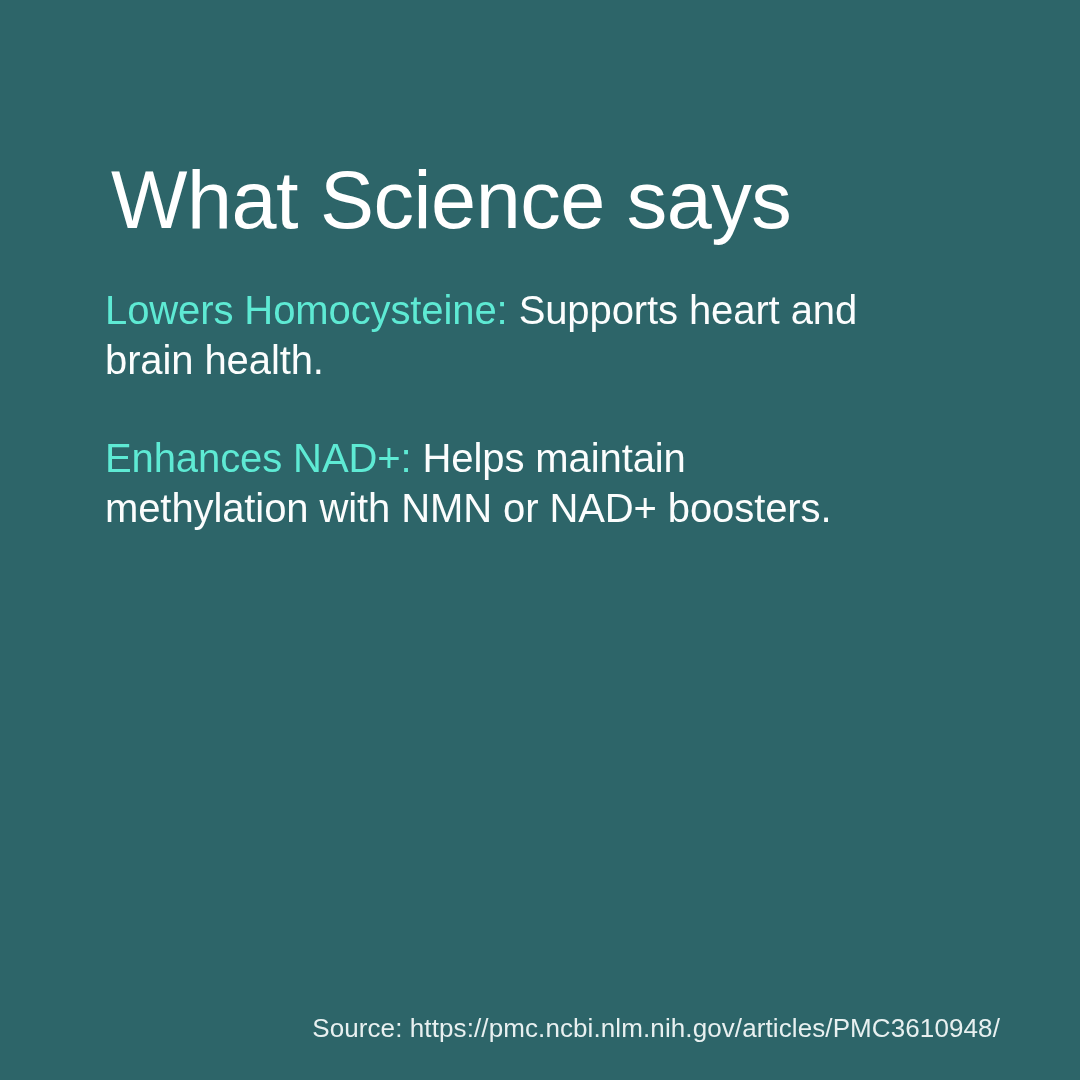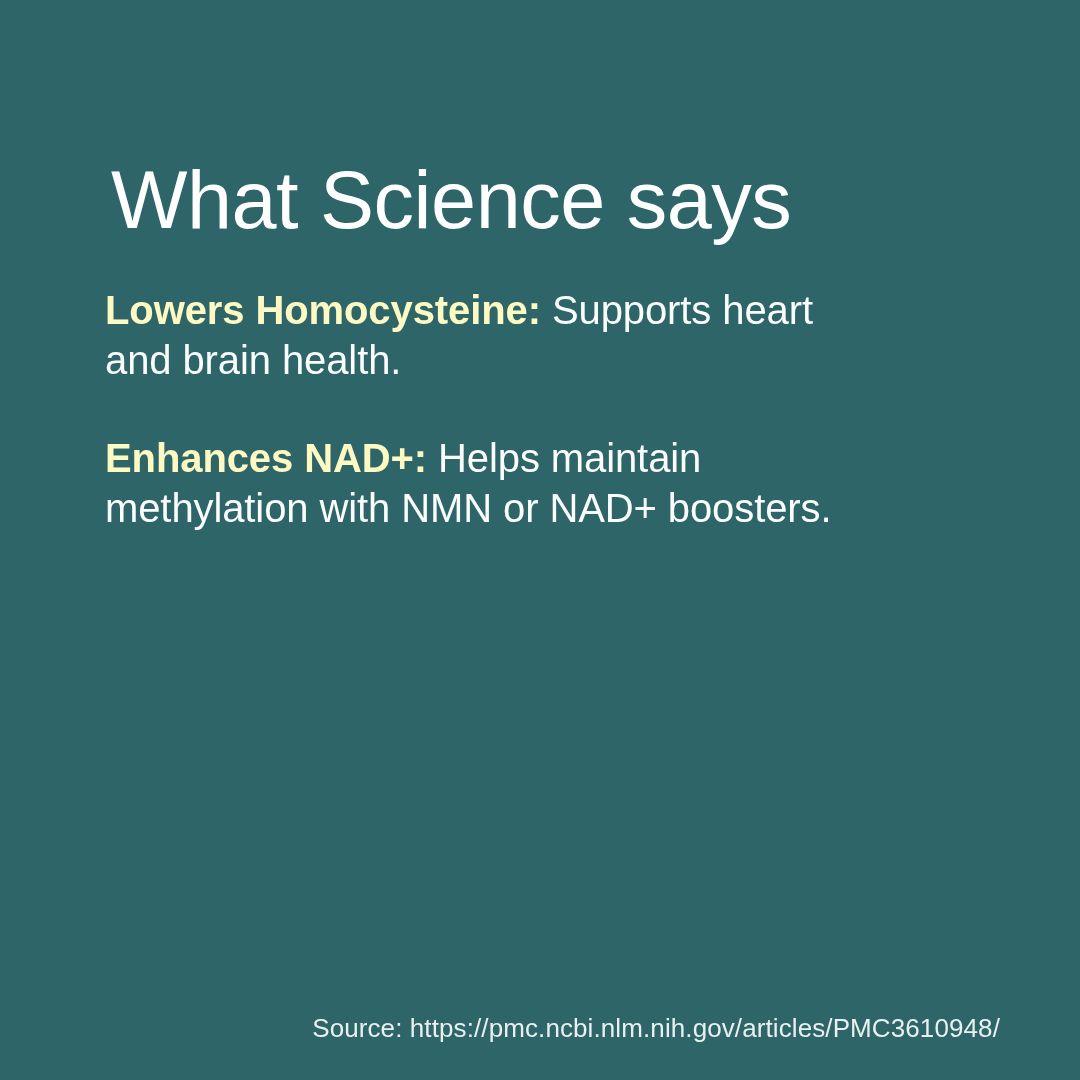--- a/index.html
+++ b/index.html
@@ -42,22 +42,22 @@
     font-size: 40px;
     line-height: 50px;
     color: #ffffff;
     font-weight: 300;
     letter-spacing: -0.1px;
     margin: 0 0 48px 0;
   }
   .point:last-child { margin-bottom: 0; }
 
   .point .lead {
-    font-weight: 700;
-    color: #fef9c3;
+    font-weight: 400;
+    color: #5eead4;
   }
   .point .rest {
     font-weight: 300;
     color: #fbfdfd;
   }
 
   .source {
     position: absolute;
     right: 80px;
     top: 970px;

